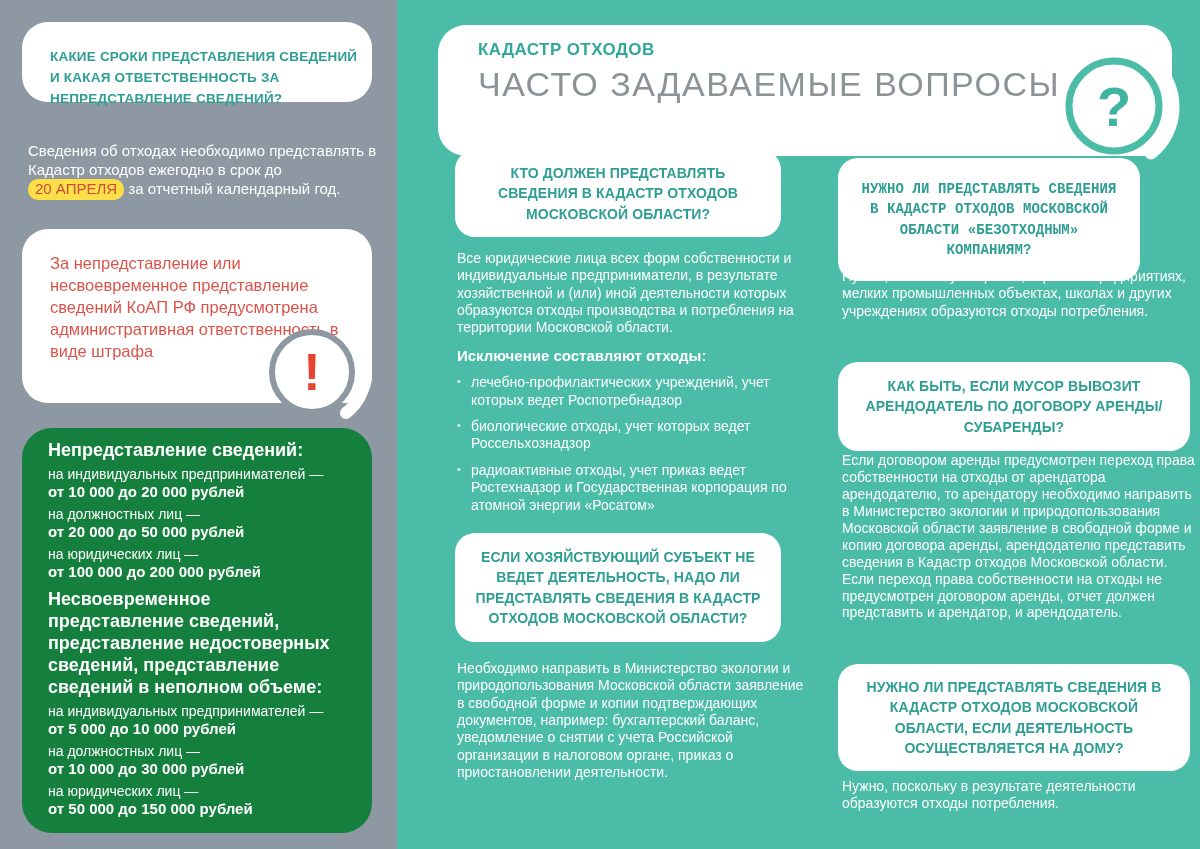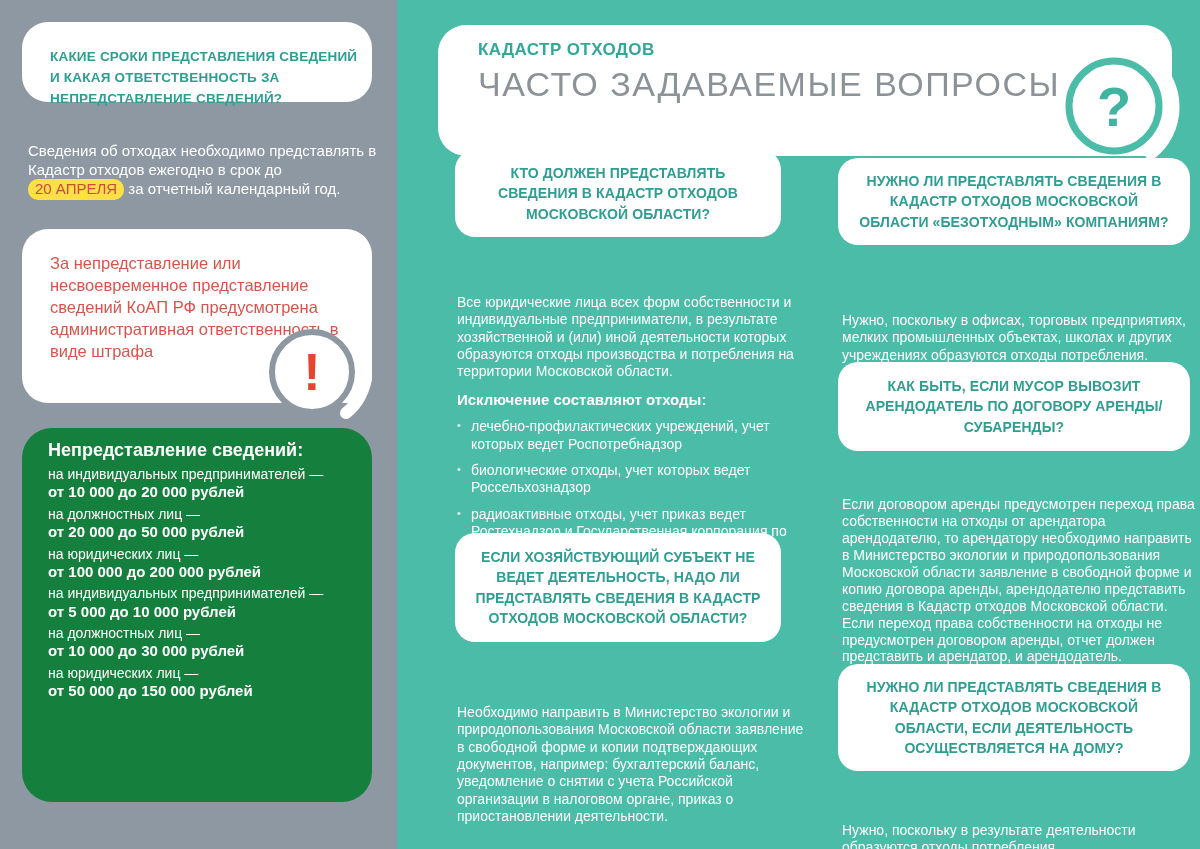--- a/index.html
+++ b/index.html
@@ -25,32 +25,32 @@
   .fines-card .fines-h{font-size:18px;line-height:1.22;font-weight:700;margin:8px 0 2px 0;}
   .fines-card .fine-label{font-size:14px;line-height:1.15;margin-top:4px;}
   .fines-card .fine-value{font-size:15px;line-height:1.25;font-weight:700;margin-top:1px;}
   
   .main{position:absolute;left:397px;top:0;width:803px;height:849px;background:#4ABCA7;}
   .header-card{left:438px;top:25px;width:734px;height:131px;border-radius:28px;padding:15px 0 0 40px;}
   .kicker{color:#33A89A;font-weight:700;font-size:17px;letter-spacing:.4px;}
   .big-title{color:#8B9298;font-weight:400;font-size:34px;letter-spacing:1.5px;margin-top:5px;}
   .qcard{background:#fff;border-radius:20px;box-sizing:border-box;position:absolute;
     color:#2E9E93;font-weight:700;font-size:14px;line-height:1.45;letter-spacing:.1px;text-align:center;}
-  .ans{position:absolute;color:#fff;font-size:14px;line-height:1.24;margin-top:44px;}
+  .ans{position:absolute;color:#fff;font-size:14px;line-height:1.24;}
   .ans p{margin:0 0 10px 0;}
   .sub-h{font-weight:700;font-size:15px;margin:2px 0 9px 0;}
   ul.bullets{list-style:none;margin:0;padding:0;}
   ul.bullets li{position:relative;padding-left:14px;margin-bottom:9px;}
   ul.bullets li::before{content:"•";position:absolute;left:0;top:1px;font-size:11px;color:rgba(255,255,255,.85);}
   
   .c1-q1{left:455px;top:150px;width:326px;padding:13px 20px;}
   .c1-a1{left:457px;top:250px;width:348px;}
   .c1-q2{left:455px;top:533px;width:326px;padding:14px 20px;}
   .c1-a2{left:457px;top:660px;width:348px;}
-  .c2-q1{left:838px;top:158px;width:352px;padding:13px 20px;}
+  .c2-q1{left:838px;top:158px;width:302px;padding:21px 20px;font-family:Liberation Mono, monospace;}
   .c2-a1{left:842px;top:268px;width:356px;}
   .c2-q2{left:838px;top:362px;width:352px;padding:14px 20px;}
   .c2-a2{left:842px;top:452px;width:360px;line-height:1.21;}
   .c2-q3{left:838px;top:664px;width:352px;padding:13px 20px;}
   .c2-a3{left:842px;top:778px;width:356px;}
   svg text{font-family:"Liberation Sans",sans-serif;}
 </style>
 </head>
 <body>
 
@@ -79,20 +79,21 @@
     <div class="card fines-card">
       <div class="fines-h" style="margin-top:0;">Непредставление сведений:</div>
 
       <div class="fine-label">на индивидуальных предпринимателей —</div>
       <div class="fine-value">от 10 000 до 20 000 рублей</div>
       <div class="fine-label">на должностных лиц —</div>
       <div class="fine-value">от 20 000 до 50 000 рублей</div>
       <div class="fine-label">на юридических лиц —</div>
       <div class="fine-value">от 100 000 до 200 000 рублей</div>
 
+      <div class="fines-h">Несвоевременное представление сведений, представление недостоверных сведений, представление сведений в неполном объеме:</div>
 
       <div class="fine-label">на индивидуальных предпринимателей —</div>
       <div class="fine-value">от 5 000 до 10 000 рублей</div>
       <div class="fine-label">на должностных лиц —</div>
       <div class="fine-value">от 10 000 до 30 000 рублей</div>
       <div class="fine-label">на юридических лиц —</div>
       <div class="fine-value">от 50 000 до 150 000 рублей</div>
     </div>
   </div>
 

